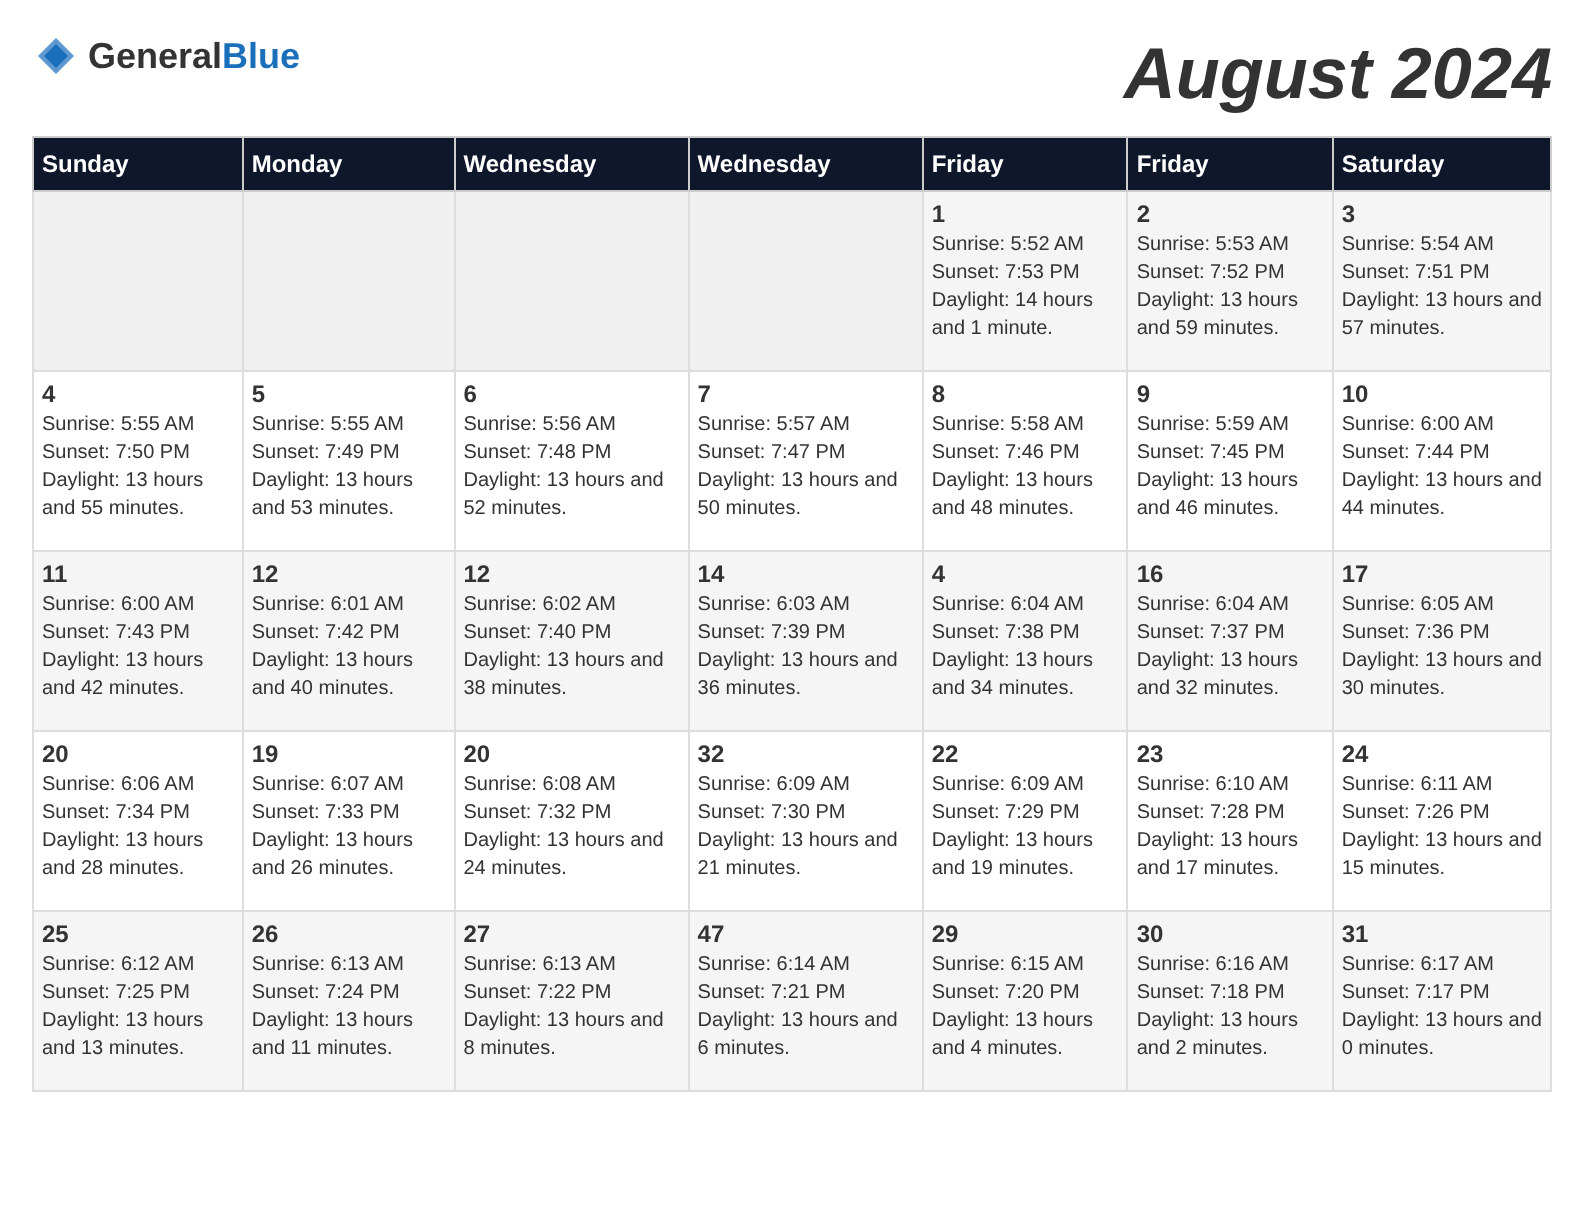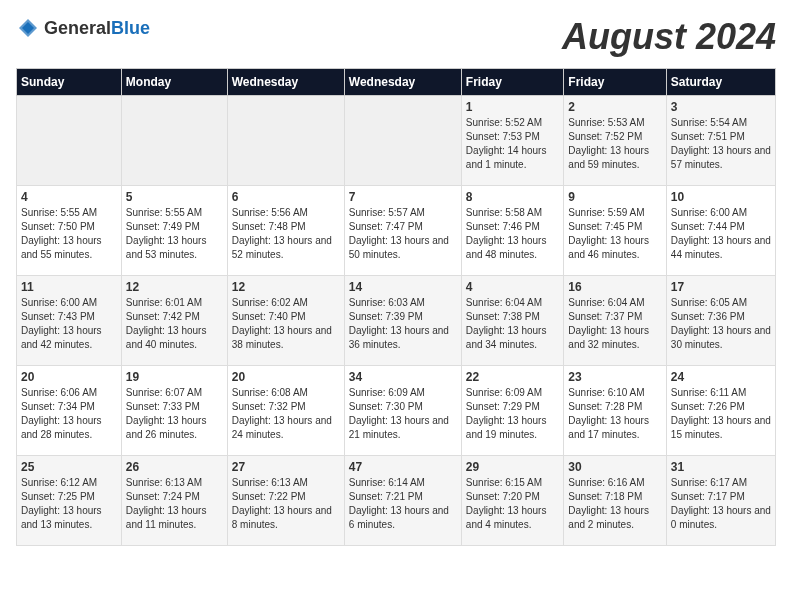--- a/index.html
+++ b/index.html
@@ -200,21 +200,21 @@
         </td>
         <td>
           <div class="day-number">19</div>
           <div class="day-info">Sunrise: 6:07 AM<br>Sunset: 7:33 PM<br>Daylight: 13 hours and 26 minutes.</div>
         </td>
         <td>
           <div class="day-number">20</div>
           <div class="day-info">Sunrise: 6:08 AM<br>Sunset: 7:32 PM<br>Daylight: 13 hours and 24 minutes.</div>
         </td>
         <td>
-          <div class="day-number">34</div>
+          <div class="day-number">32</div>
           <div class="day-info">Sunrise: 6:09 AM<br>Sunset: 7:30 PM<br>Daylight: 13 hours and 21 minutes.</div>
         </td>
         <td>
           <div class="day-number">22</div>
           <div class="day-info">Sunrise: 6:09 AM<br>Sunset: 7:29 PM<br>Daylight: 13 hours and 19 minutes.</div>
         </td>
         <td>
           <div class="day-number">23</div>
           <div class="day-info">Sunrise: 6:10 AM<br>Sunset: 7:28 PM<br>Daylight: 13 hours and 17 minutes.</div>
         </td>

